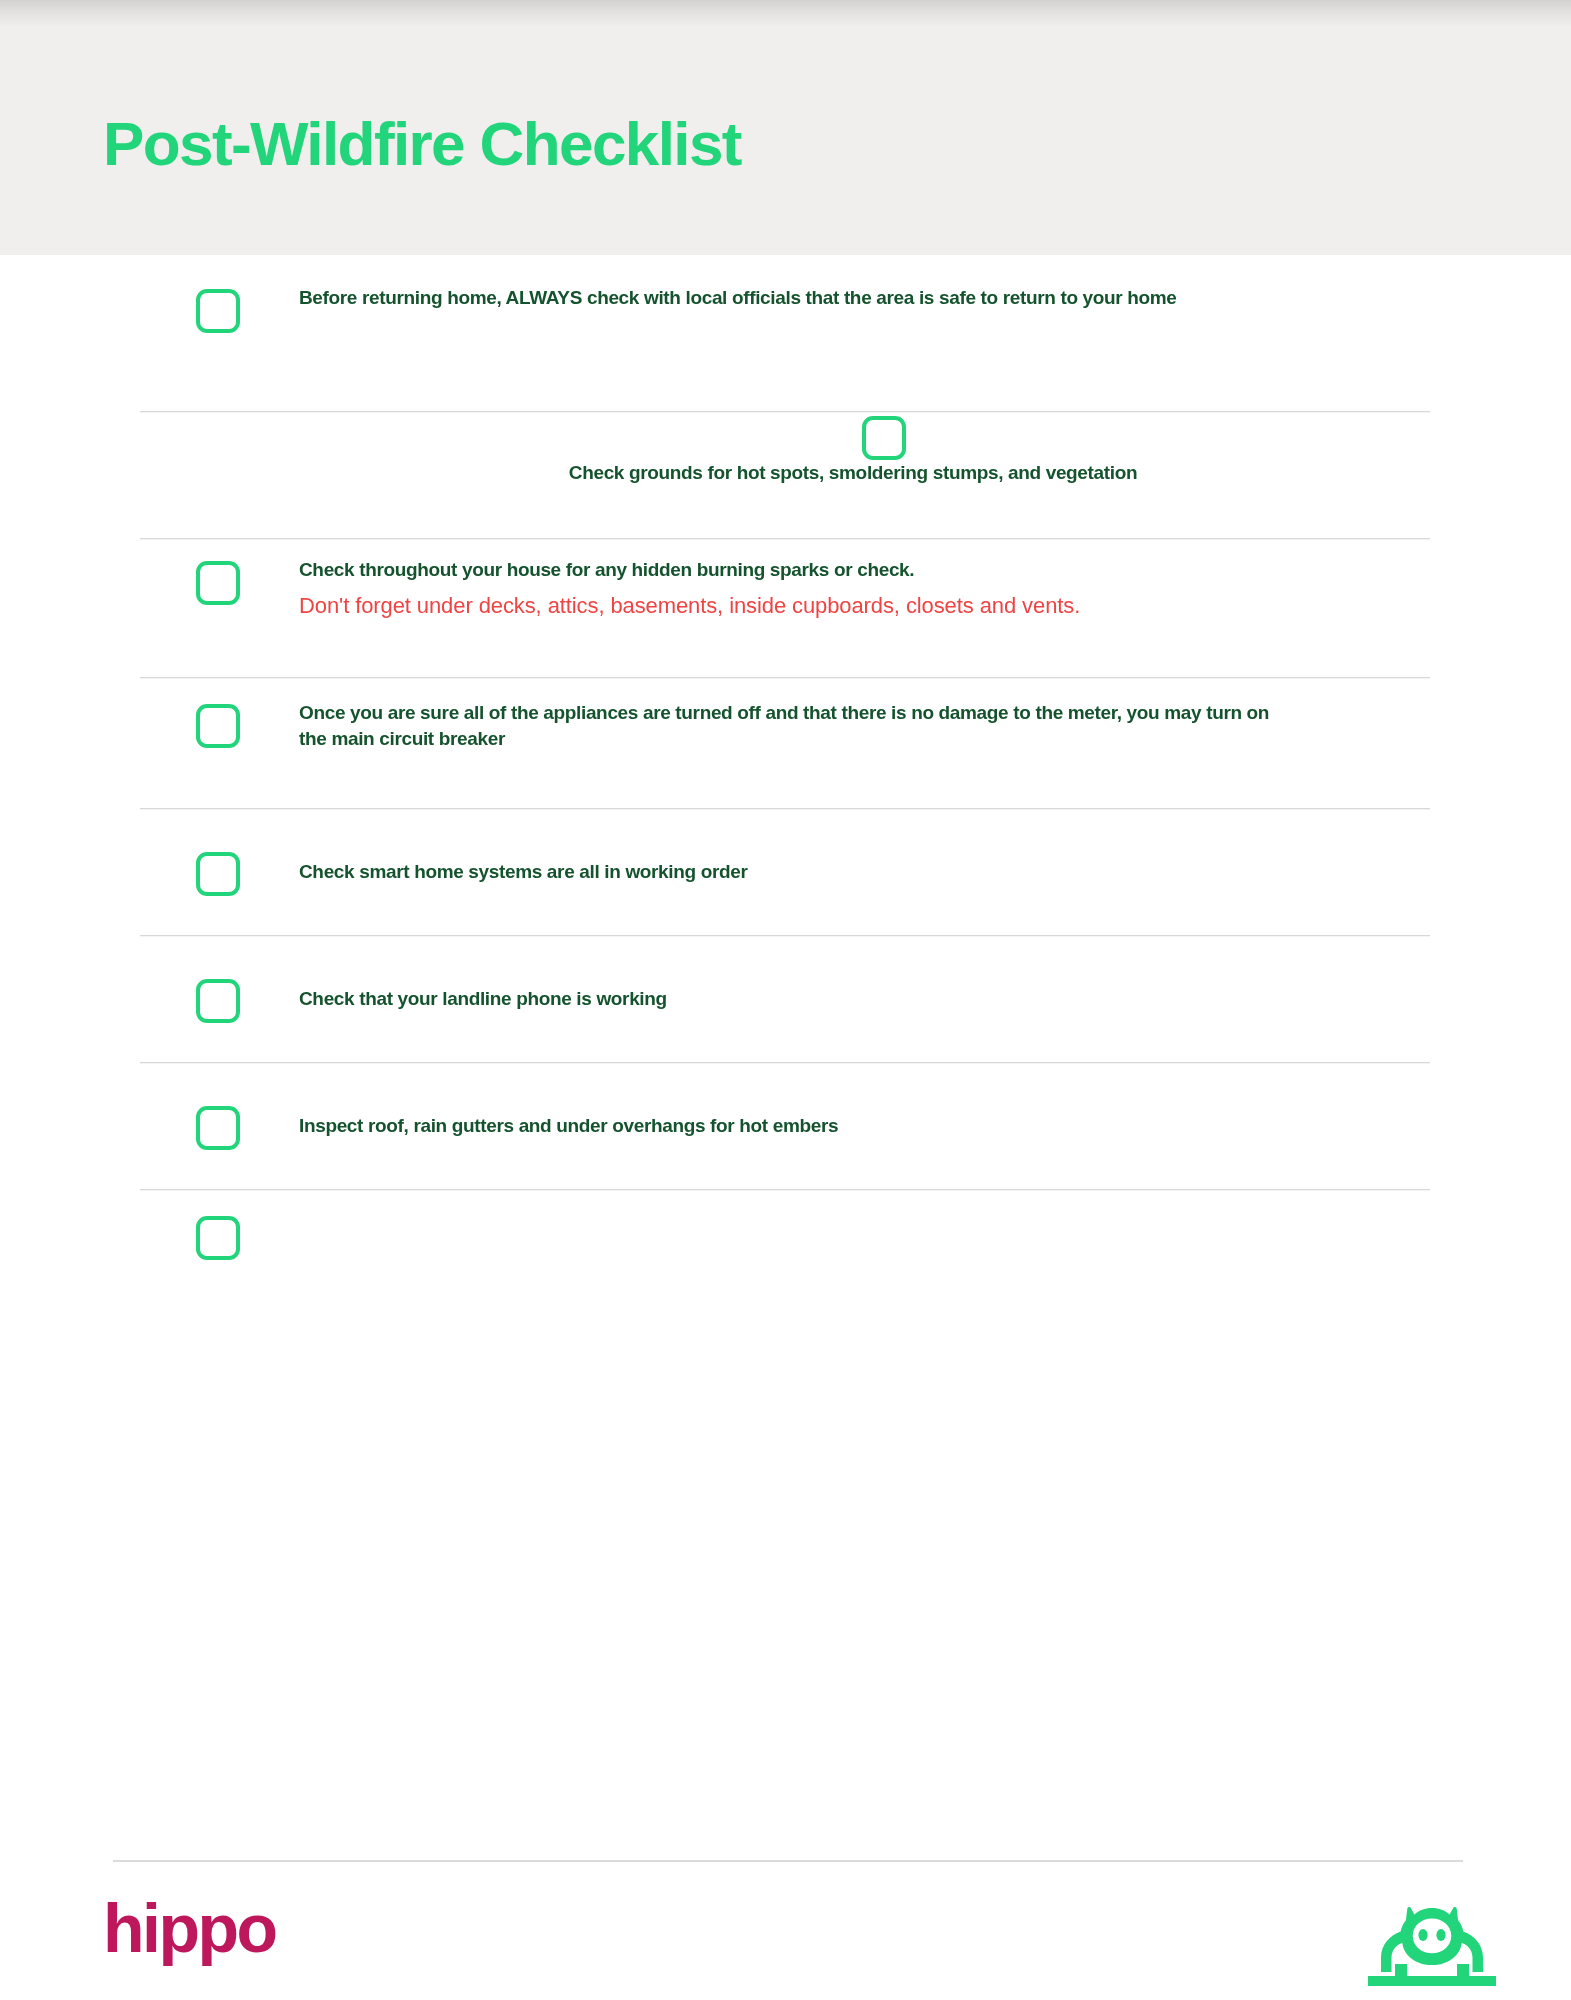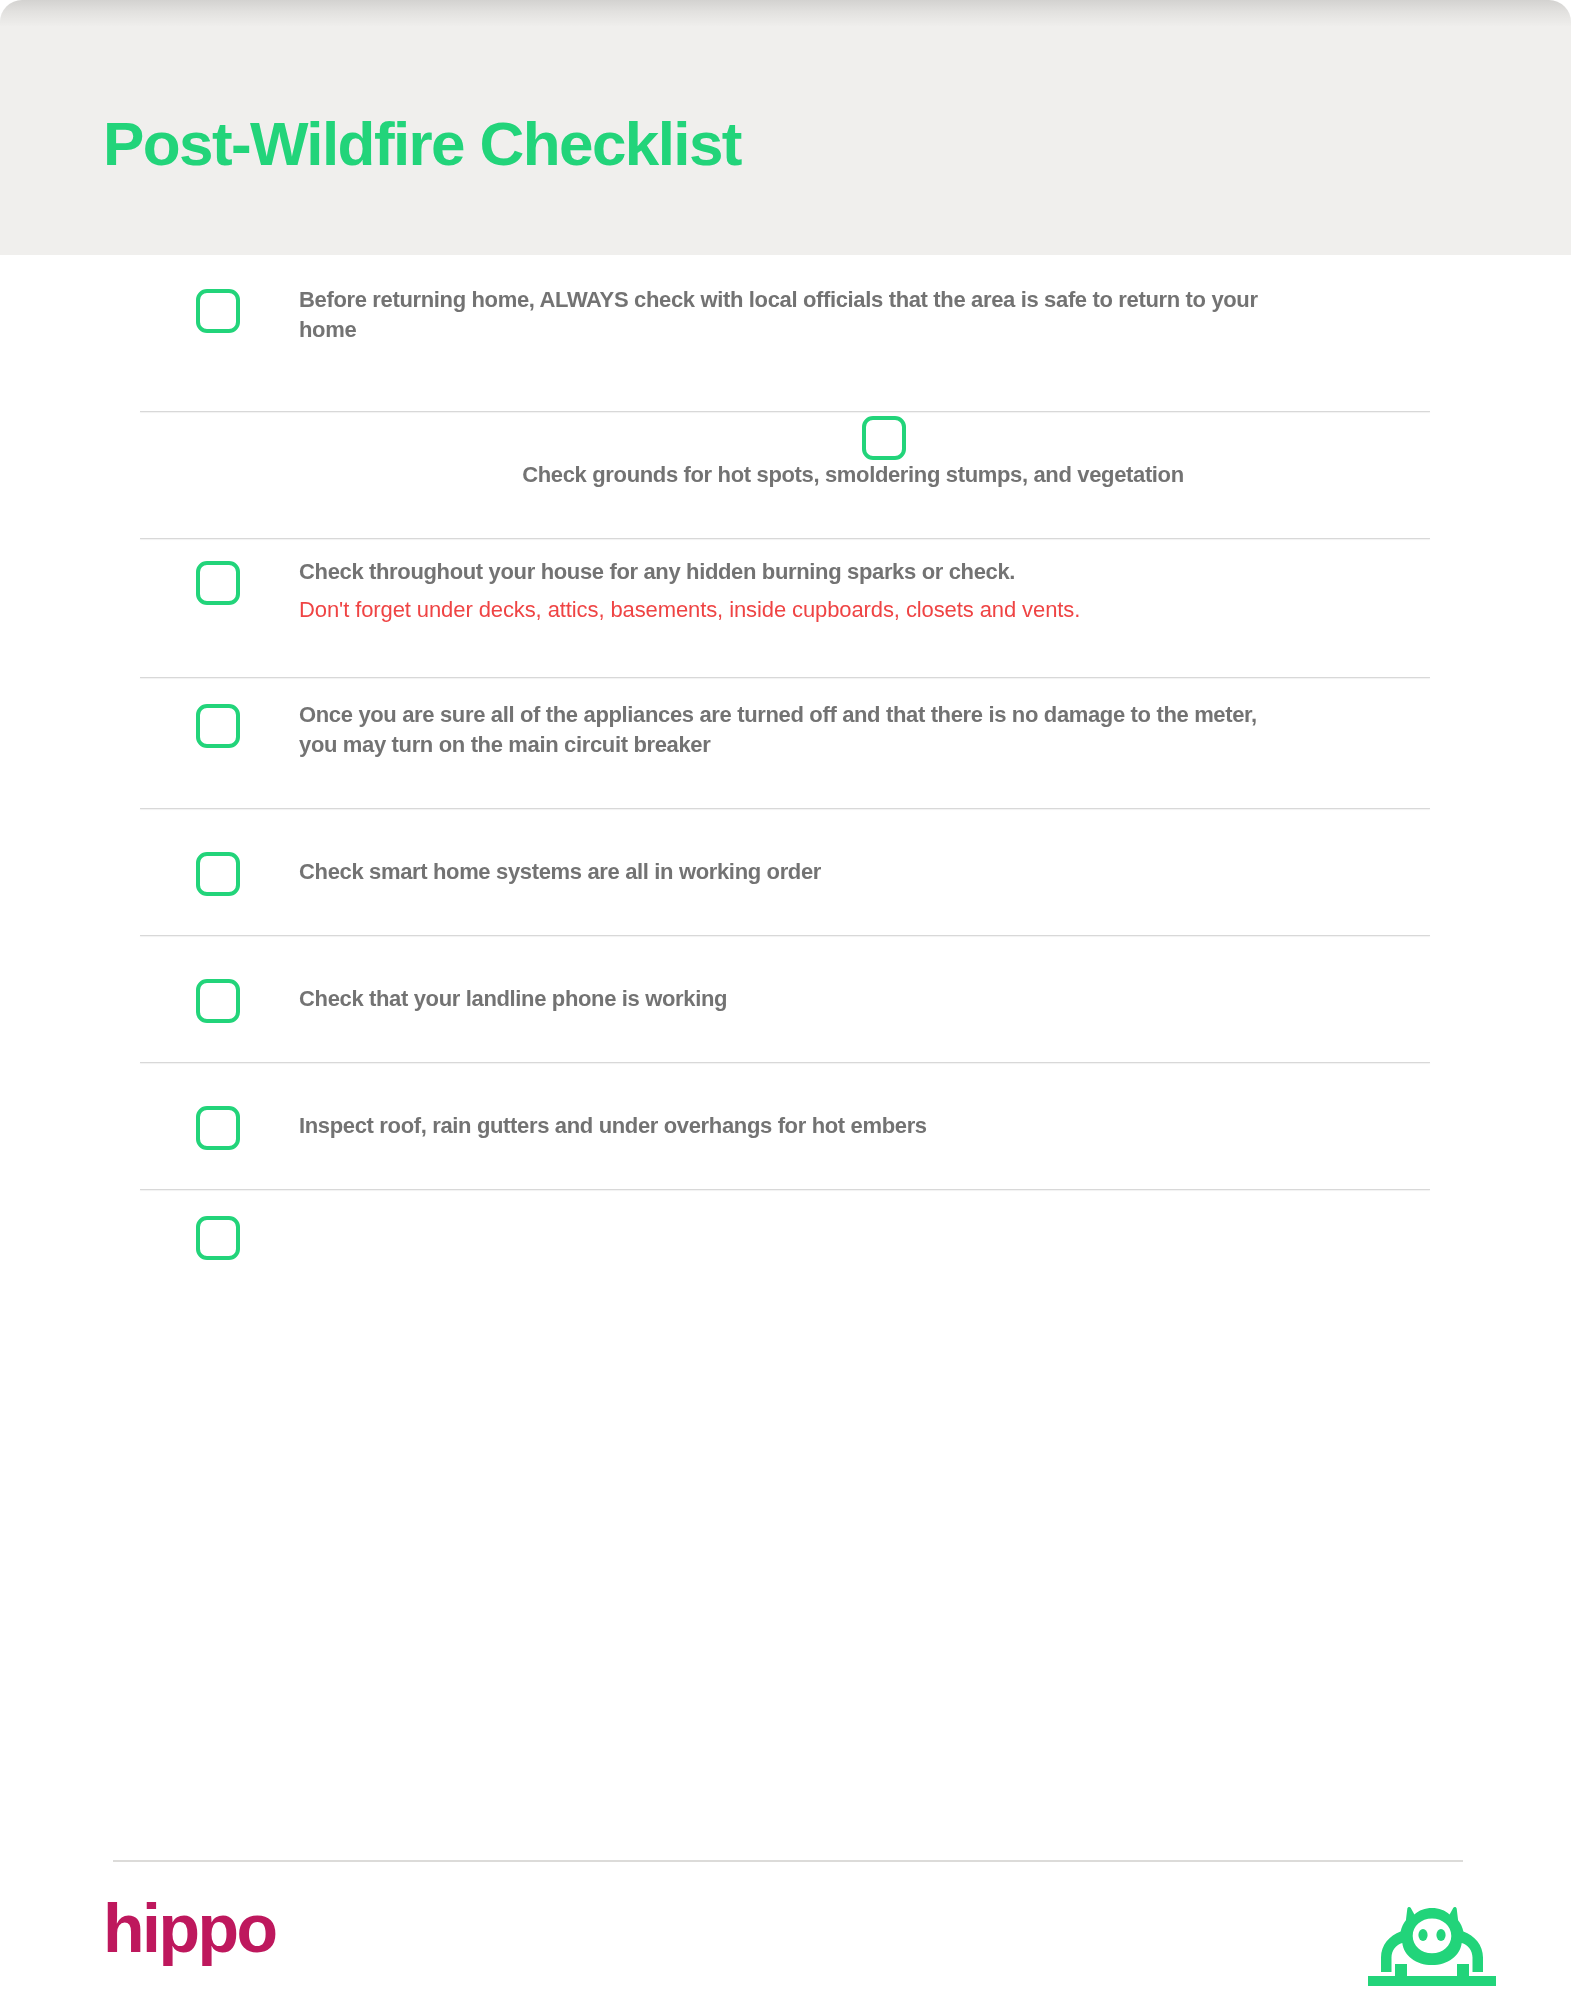--- a/index.html
+++ b/index.html
@@ -10,21 +10,20 @@
     background: #ffffff;
     font-family: "Liberation Sans", sans-serif;
   }
 
   .page {
     position: relative;
     width: 1571px;
     height: 2000px;
     background: #ffffff;
     overflow: hidden;
-    border-radius: 22px;
   }
 
   
   .top-shadow {
     position: absolute;
     top: 0; left: 0;
     width: 1571px;
     height: 26px;
     background: linear-gradient(to bottom, #d3d2d0 0%, #e2e1df 45%, #efeeec 100%);
   }
@@ -76,22 +75,22 @@
     margin-top: 4px;
   }
 
   .check-text {
     margin-left: 59px;
     padding-right: 120px;
     max-width: 1120px;
   }
 
   .check-title {
-    color: #737373;
-    font-size: 22px;
+    color: #14532d;
+    font-size: 19px;
     font-weight: bold;
     line-height: 1.37;
     letter-spacing: -0.35px;
   }
 
   .check-sub {
     color: #ef4444;
     font-size: 22px;
     font-weight: normal;
     line-height: 1.4;

